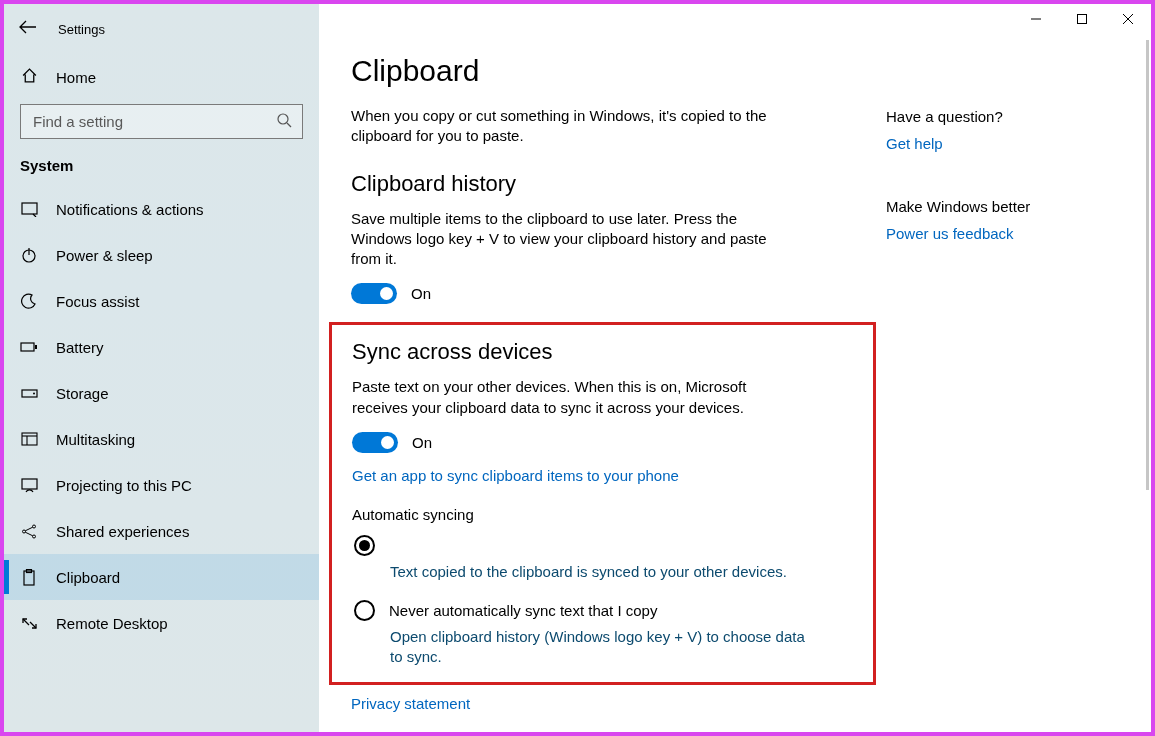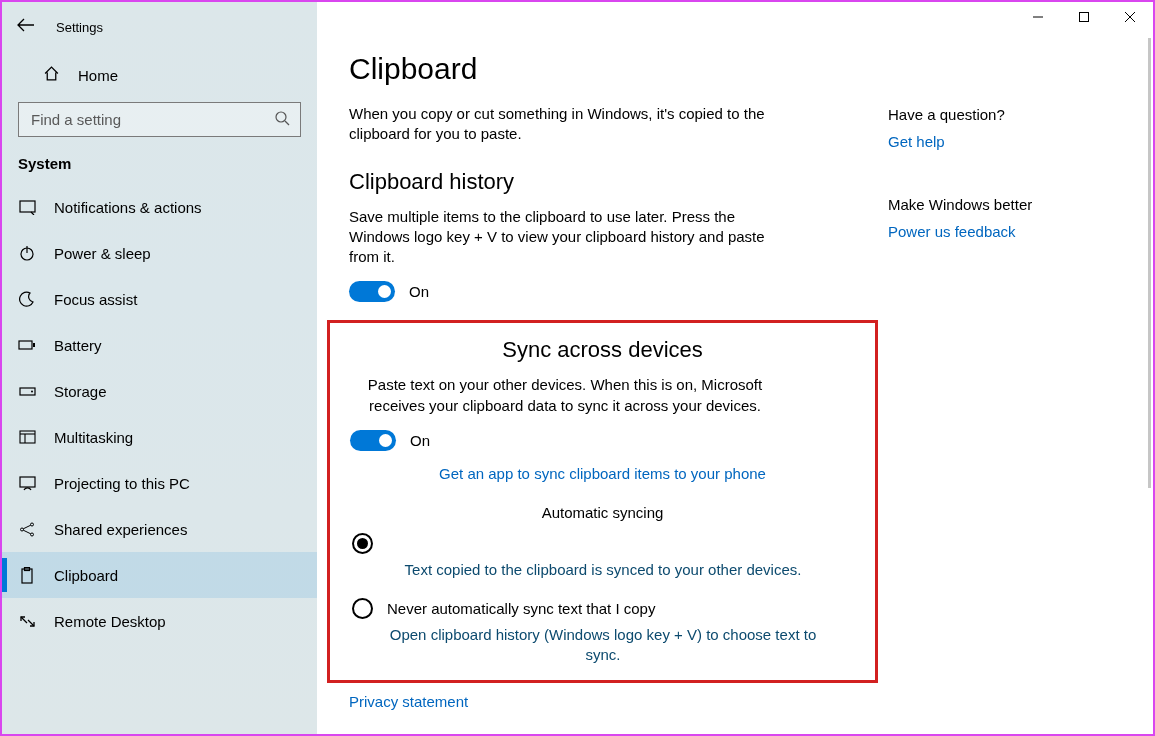--- a/index.html
+++ b/index.html
@@ -7,21 +7,21 @@
     padding: 0;
     height: 100%;
     font-family: "Segoe UI", Tahoma, sans-serif;
     color: #000;
     background: #fff;
   }
   .window {
     width: 1155px;
     height: 736px;
     box-sizing: border-box;
-    border: 2px solid #d946ef;
+    border: 4px solid #d946ef;
     position: relative;
     display: flex;
     overflow: hidden;
     background: #fff;
   }
   
   .titlebar {
     position: absolute;
     top: 0;
     right: 0;
@@ -64,21 +64,20 @@
   }
   .settings-label {
     font-size: 13px;
   }
   .home-row {
     display: flex;
     align-items: center;
     padding: 8px 16px;
     gap: 18px;
     margin-top: 10px;
-    margin-left: 24px;
   }
   .home-row .icon {
     width: 18px;
     text-align: center;
     font-size: 16px;
   }
   .home-row .label {
     font-size: 15px;
   }
   .searchbox {
@@ -238,21 +237,20 @@
     font-size: 15px;
     color: #0c4a6e;
     margin: 6px 0 0 36px;
     max-width: 430px;
     line-height: 1.35;
   }
   .redbox {
     border: 3px solid #d22020;
     padding: 14px 20px 6px 20px;
     margin: -4px -22px 10px -22px;
-    text-align: center;
   }
   
   .aside {
     width: 265px;
     flex: 0 0 265px;
     padding: 104px 20px 0 0;
     box-sizing: border-box;
   }
   .aside .q-title {
     font-size: 15px;
@@ -459,21 +457,21 @@
             <div class="radio checked"></div>
           </div>
           <div class="radio-desc">Text copied to the clipboard is synced to your other devices.</div>
         </div>
 
         <div class="radio-option" style="margin-bottom:8px;">
           <div class="radio-line">
             <div class="radio"></div>
             <span>Never automatically sync text that I copy</span>
           </div>
-          <div class="radio-desc">Open clipboard history (Windows logo key + V) to choose text to sync.</div>
+          <div class="radio-desc">Open clipboard history (Windows logo key + V) to choose data to sync.</div>
         </div>
       </div>
 
       <span class="link" style="margin-top:6px;">Privacy statement</span>
     </div>
 
     <div class="aside">
       <div class="q-title">Have a question?</div>
       <span class="q-link">Get help</span>
 

